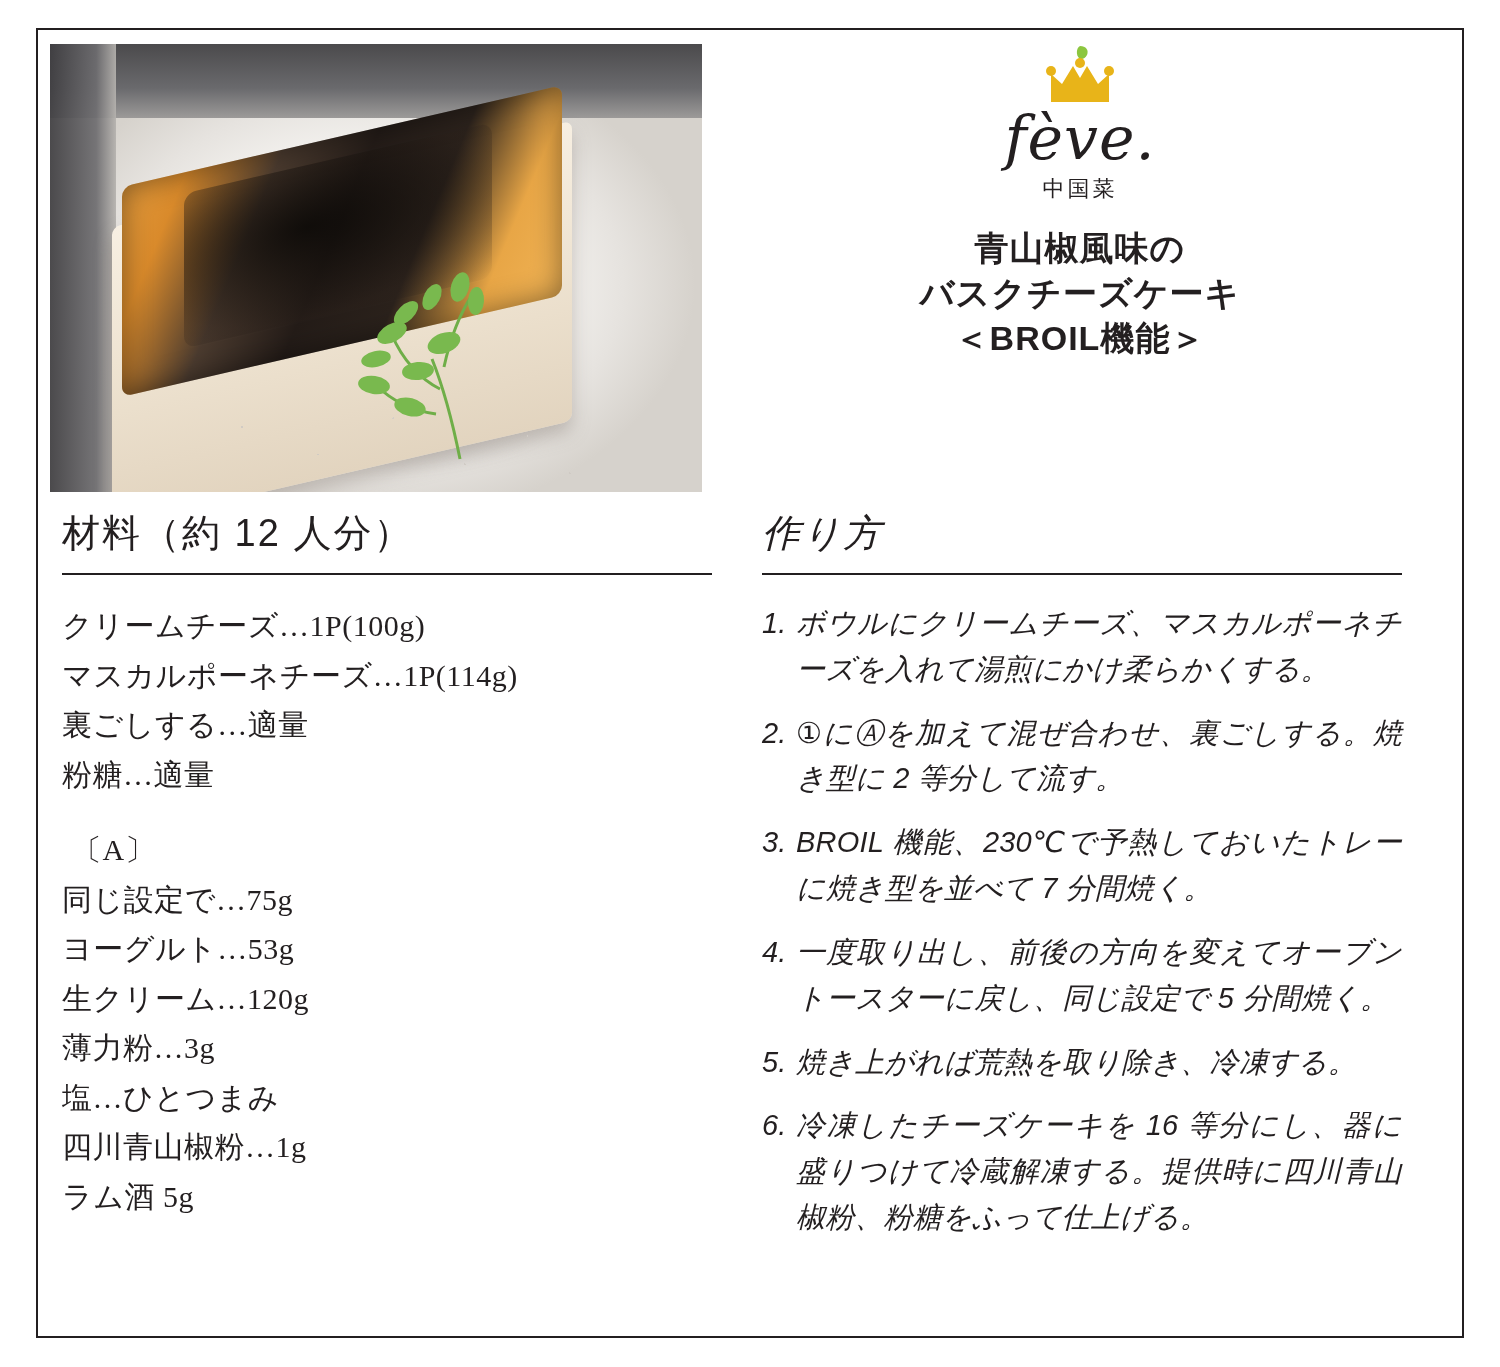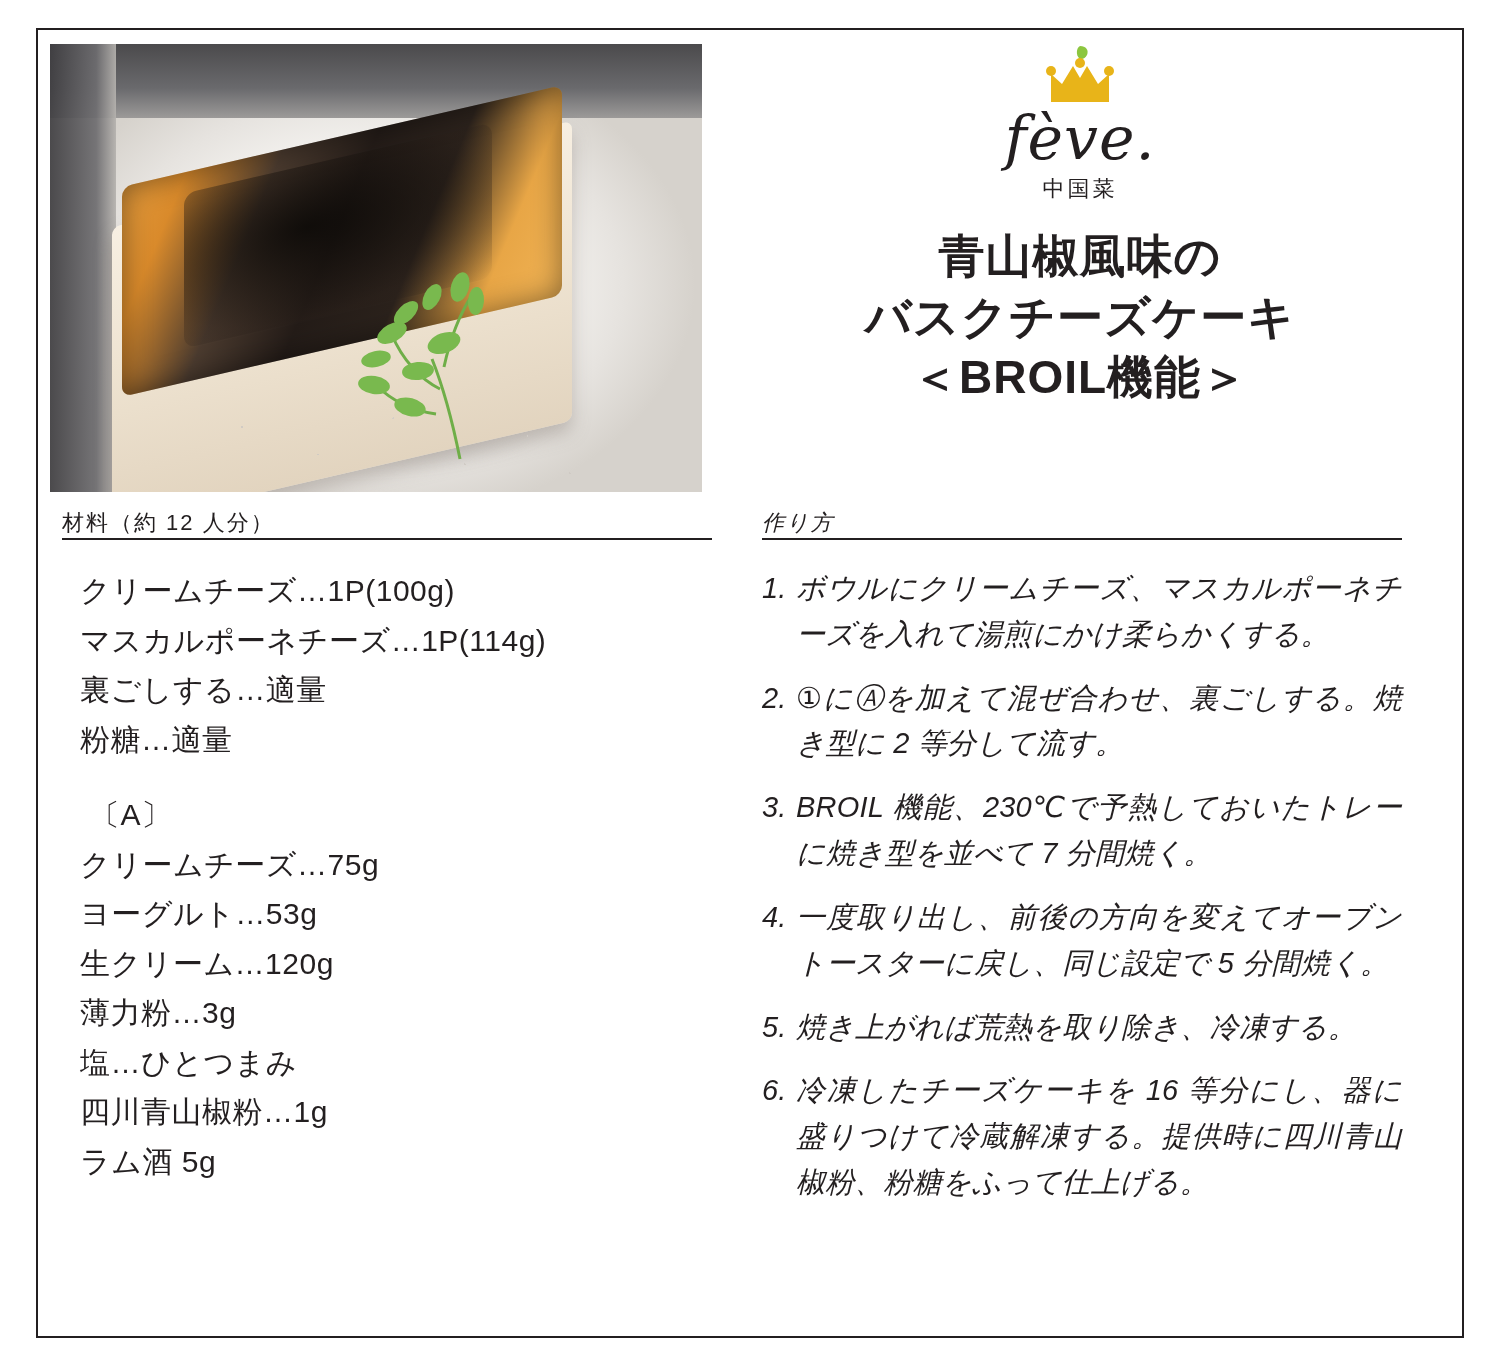--- a/index.html
+++ b/index.html
@@ -137,21 +137,21 @@
   }
   .brand-sub {
     font-size: 22px;
     letter-spacing: 3px;
     color: #231f20;
     margin-top: 6px;
     text-align: center;
   }
   .title {
     margin-top: 22px;
-    font-size: 46px;
+    font-size: 34px;
     line-height: 1.32;
     font-weight: 700;
     color: #231f20;
     letter-spacing: 1px;
   }
 
   
   .col-left {
     position: absolute;
     left: 62px;
@@ -159,36 +159,37 @@
     width: 650px;
   }
   .col-right {
     position: absolute;
     left: 762px;
     top: 508px;
     width: 640px;
     font-style: italic;
   }
   .col-head {
-    font-size: 22px;
+    font-size: 38px;
     letter-spacing: 2px;
     color: #231f20;
-    padding-bottom: 0;
+    padding-bottom: 14px;
   }
   .rule {
     height: 2px;
     background: #231f20;
     width: 100%;
     margin-bottom: 26px;
   }
 
   .ing-list {
     list-style: none;
-    margin: 18px;
+    margin: 0;
     padding: 0;
+    font-family: Liberation Serif, serif;
   }
   .ing-list li {
     font-size: 30px;
     line-height: 1.65;
     color: #231f20;
     letter-spacing: .5px;
     white-space: pre;
   }
   .ing-list li.spacer {
     height: 26px;
@@ -283,21 +284,21 @@
   <div class="col-left">
     <div class="col-head">材料（約 12 人分）</div>
     <div class="rule"></div>
     <ul class="ing-list">
       <li>クリームチーズ…1P(100g)</li>
       <li>マスカルポーネチーズ…1P(114g)</li>
       <li>裏ごしする…適量</li>
       <li>粉糖…適量</li>
       <li class="spacer"></li>
       <li class="group-label">〔A〕</li>
-      <li>クリームチーズ…75g</li>
+      <li>同じ設定で…75g</li>
       <li>ヨーグルト…53g</li>
       <li>生クリーム…120g</li>
       <li>薄力粉…3g</li>
       <li>塩…ひとつまみ</li>
       <li>四川青山椒粉…1g</li>
       <li>ラム酒 5g</li>
     </ul>
   </div>
 
   <div class="col-right">

